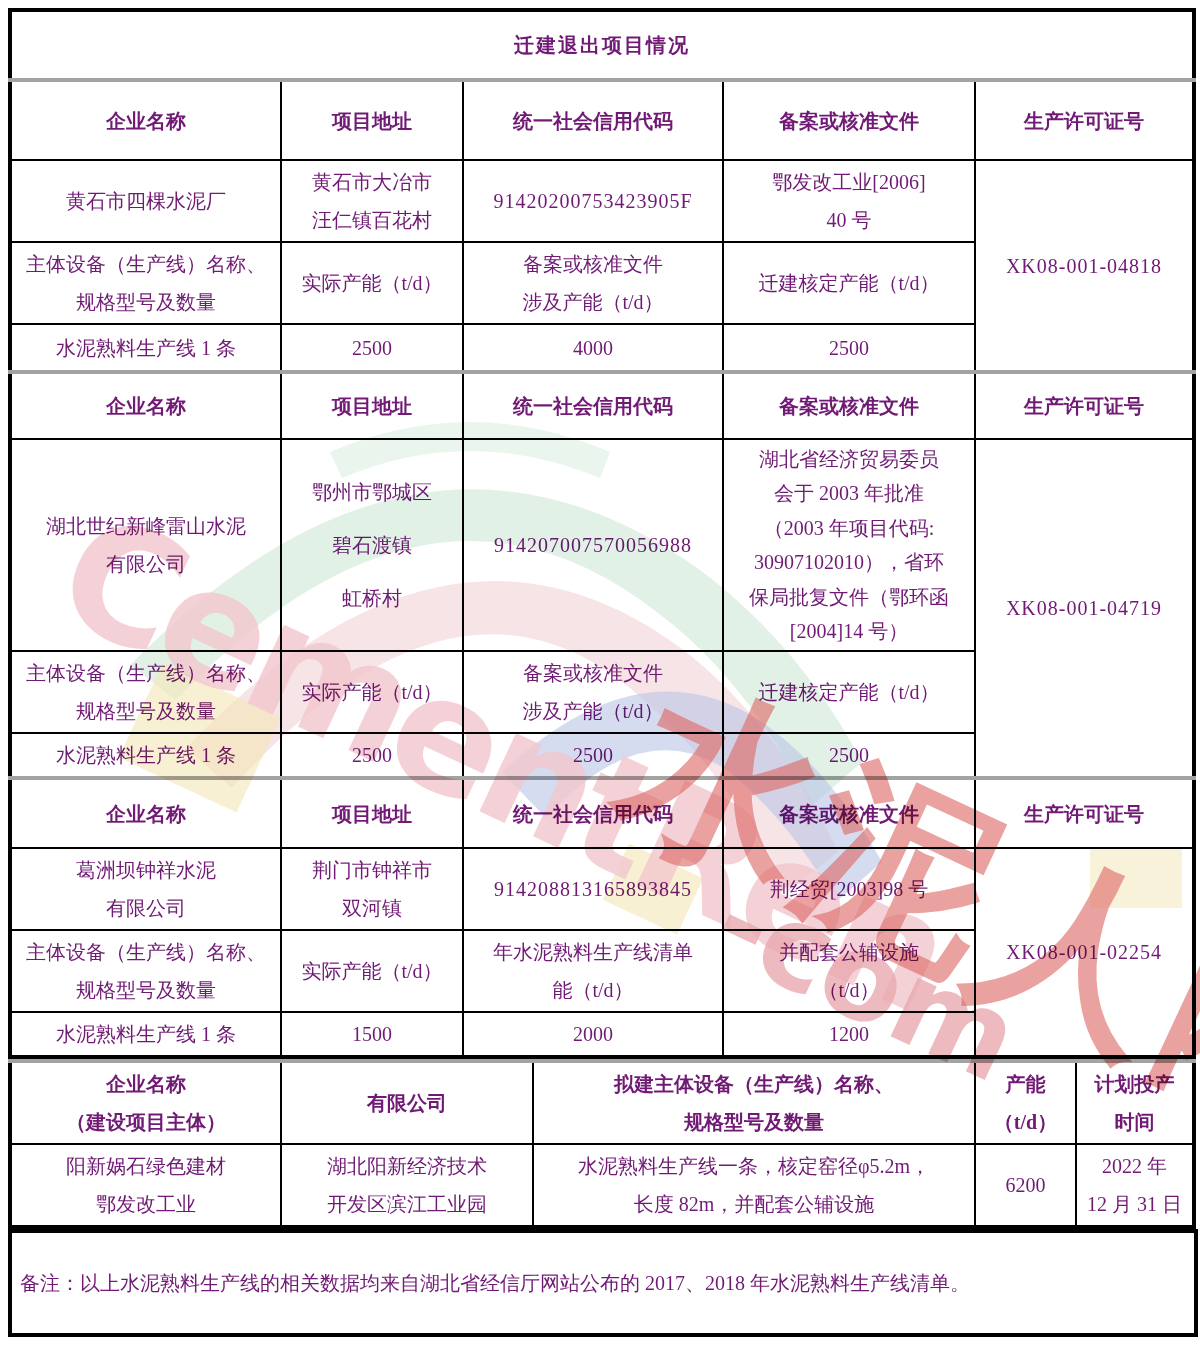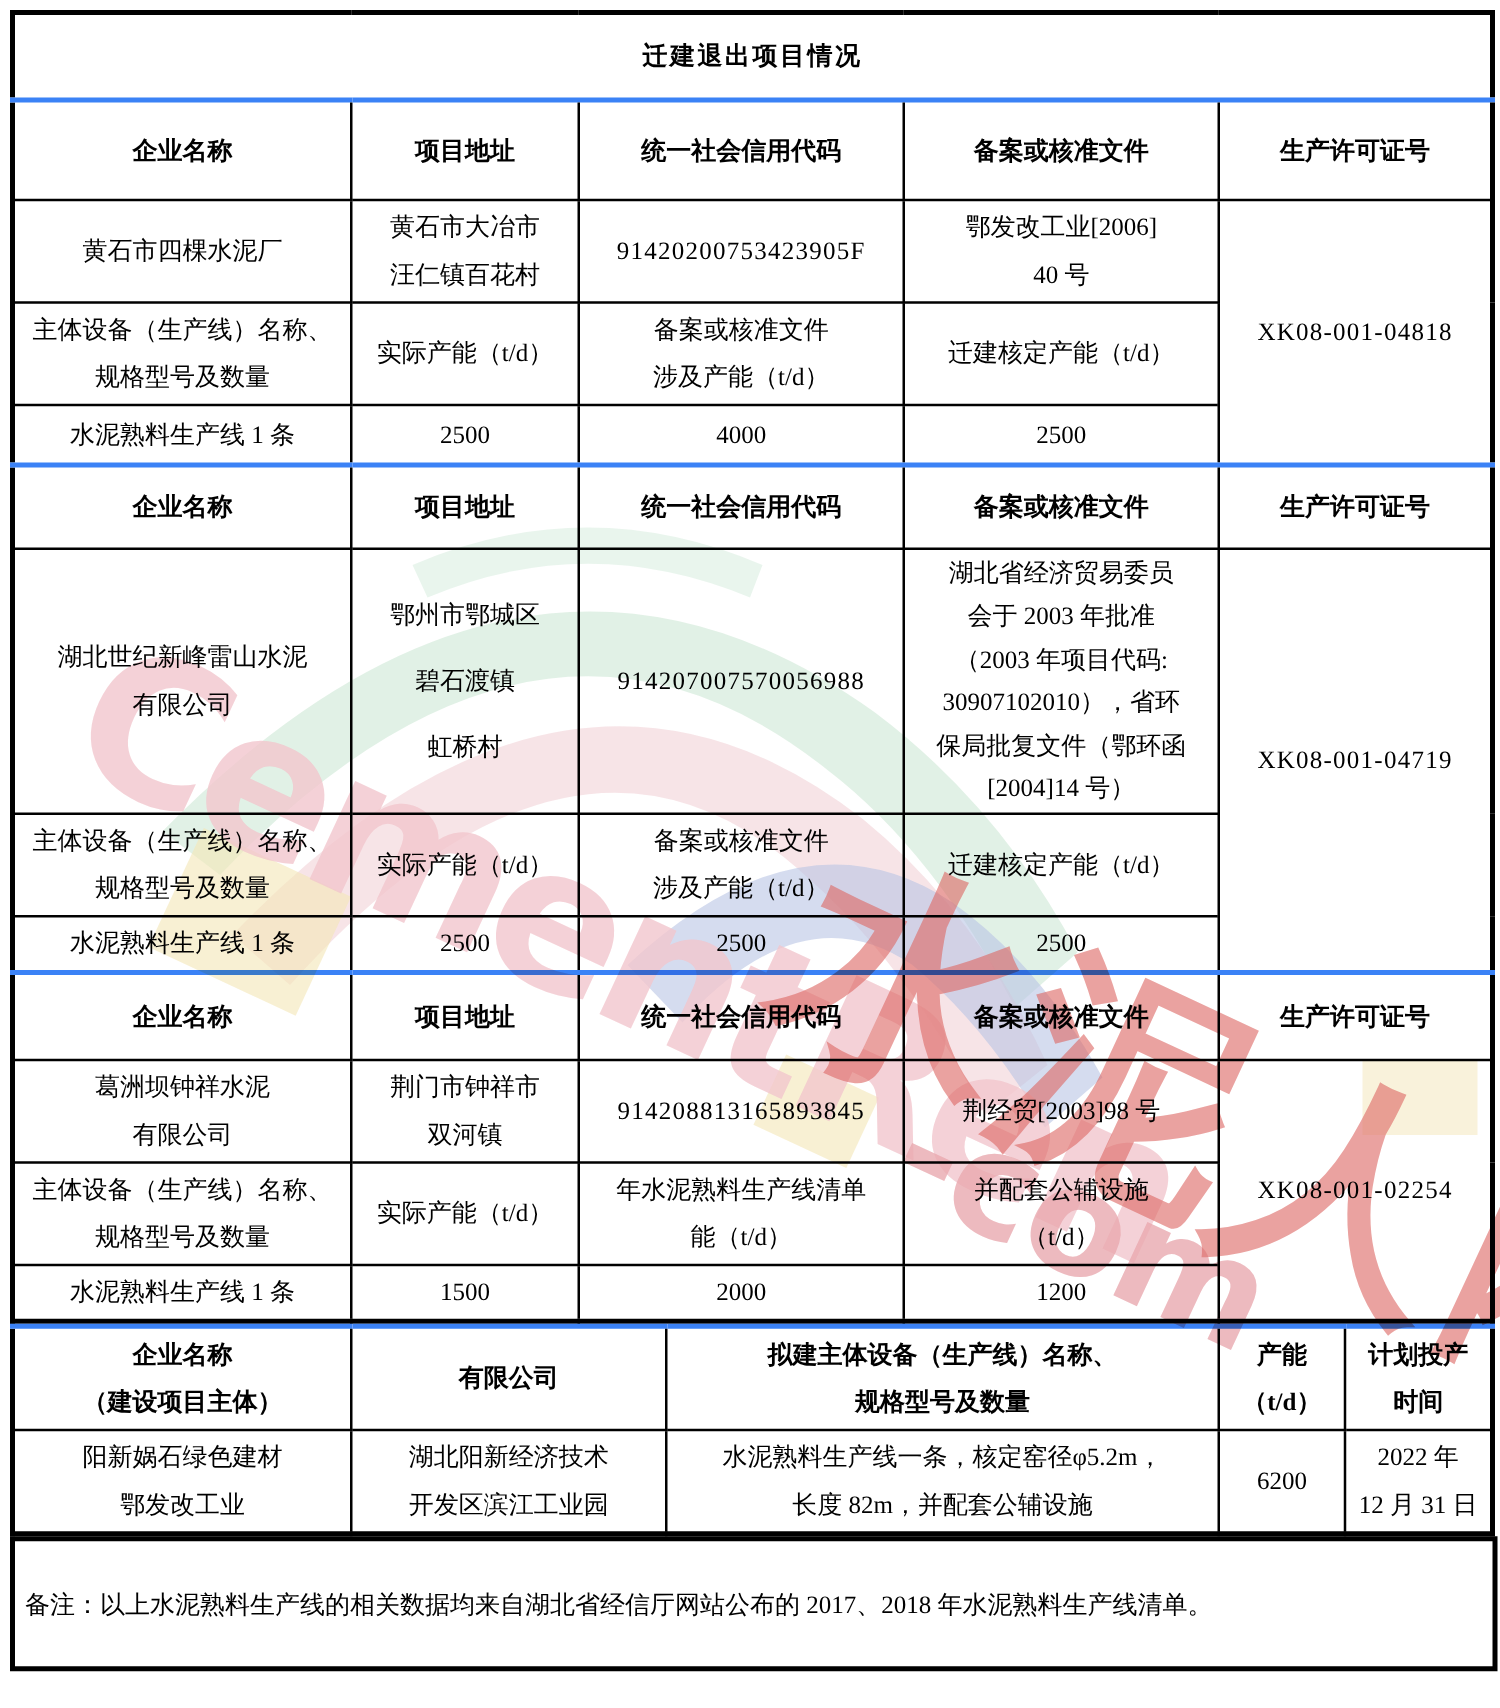--- a/index.html
+++ b/index.html
@@ -1,37 +1,37 @@
 <!DOCTYPE html>
 <html><head>
 <meta charset="utf-8">
 <style>
   html,body { margin:0; padding:0; background:#ffffff; }
   .doc {
     position:relative; width:1200px; height:1366px; background:#ffffff;
     overflow:hidden;
     font-family:"Liberation Serif","DejaVu Serif",serif;
-    color:#000000;
+    color:#701a75;
   }
   .content { position:relative; z-index:1; padding:8px; }
   table.grid {
     border-collapse:collapse; table-layout:fixed; width:1184px;
     background:transparent;
   }
   table.grid td {
     border:2px solid #000;
     text-align:center; vertical-align:middle;
     font-size:20px; line-height:1.9;
     white-space:pre-line;
     padding:2px 6px;
     overflow:hidden;
   }
   table.grid { border:4px solid #000; }
   #build-table { border-top:0; }
-  tr.block-start td { border-top:4px solid #3b82f6; }
+  tr.block-start td { border-top:4px solid #a3a3a3; }
   td.title {
     font-weight:700; font-size:24px; letter-spacing:2px;
     border-left:none; border-right:none;
   }
   td.head { font-weight:700; font-size:21px; line-height:1.6; }
   td.code { letter-spacing:1px;margin-top:36px; }
   .lh-sm { line-height:1.72 !important; }
   .lh-xl { line-height:2.65 !important; }
   .note-block {
     width:1168px; height:100px; border:4px solid #000; border-top:4px solid #000;

